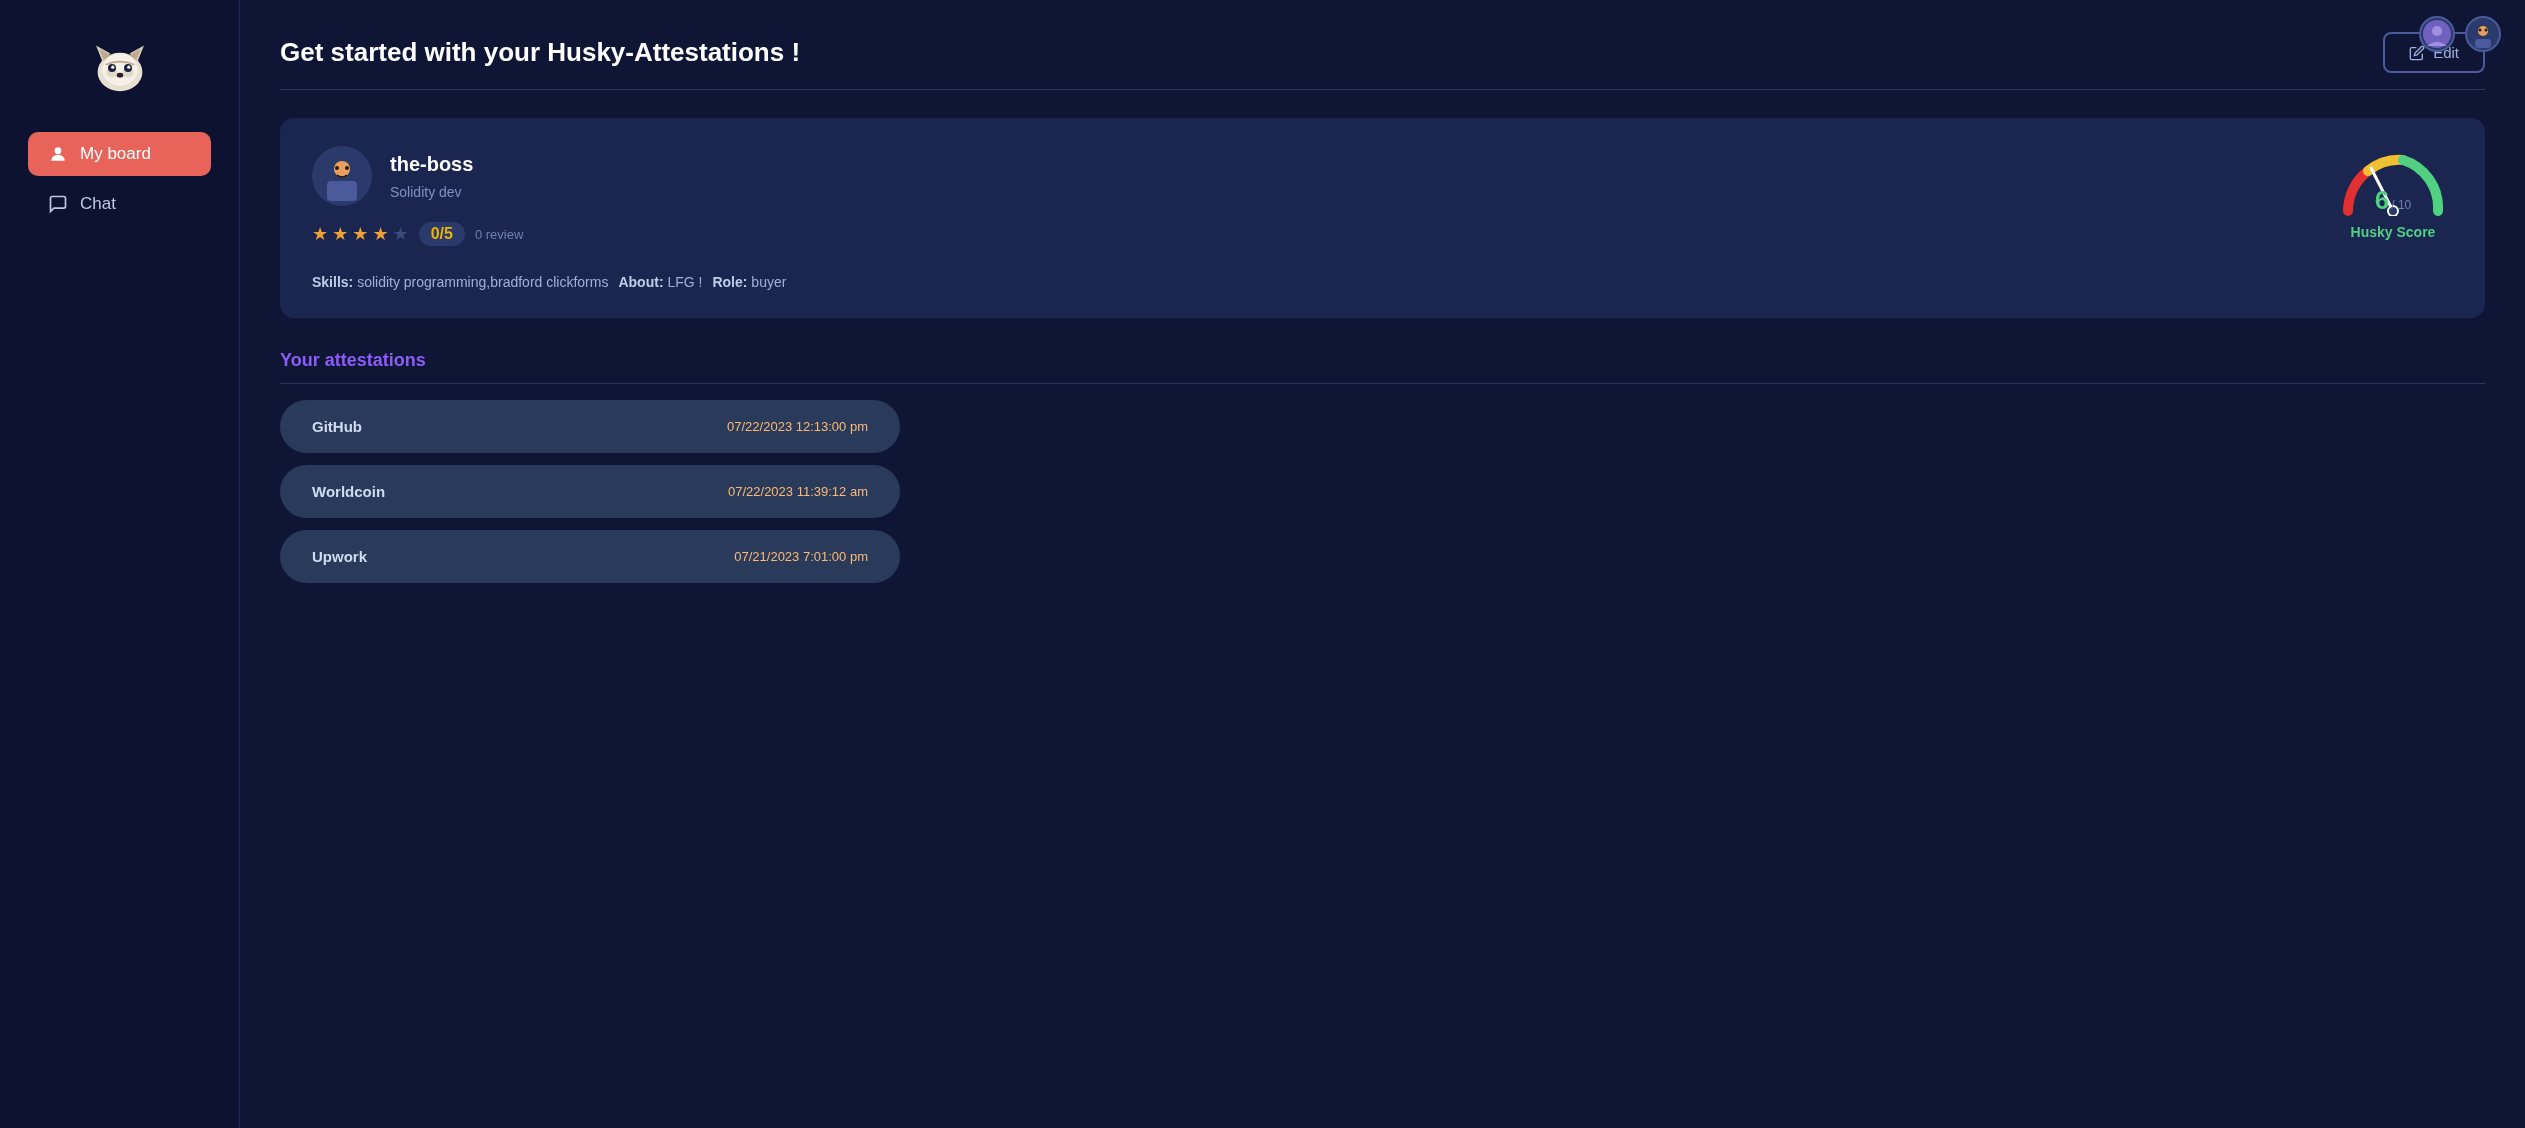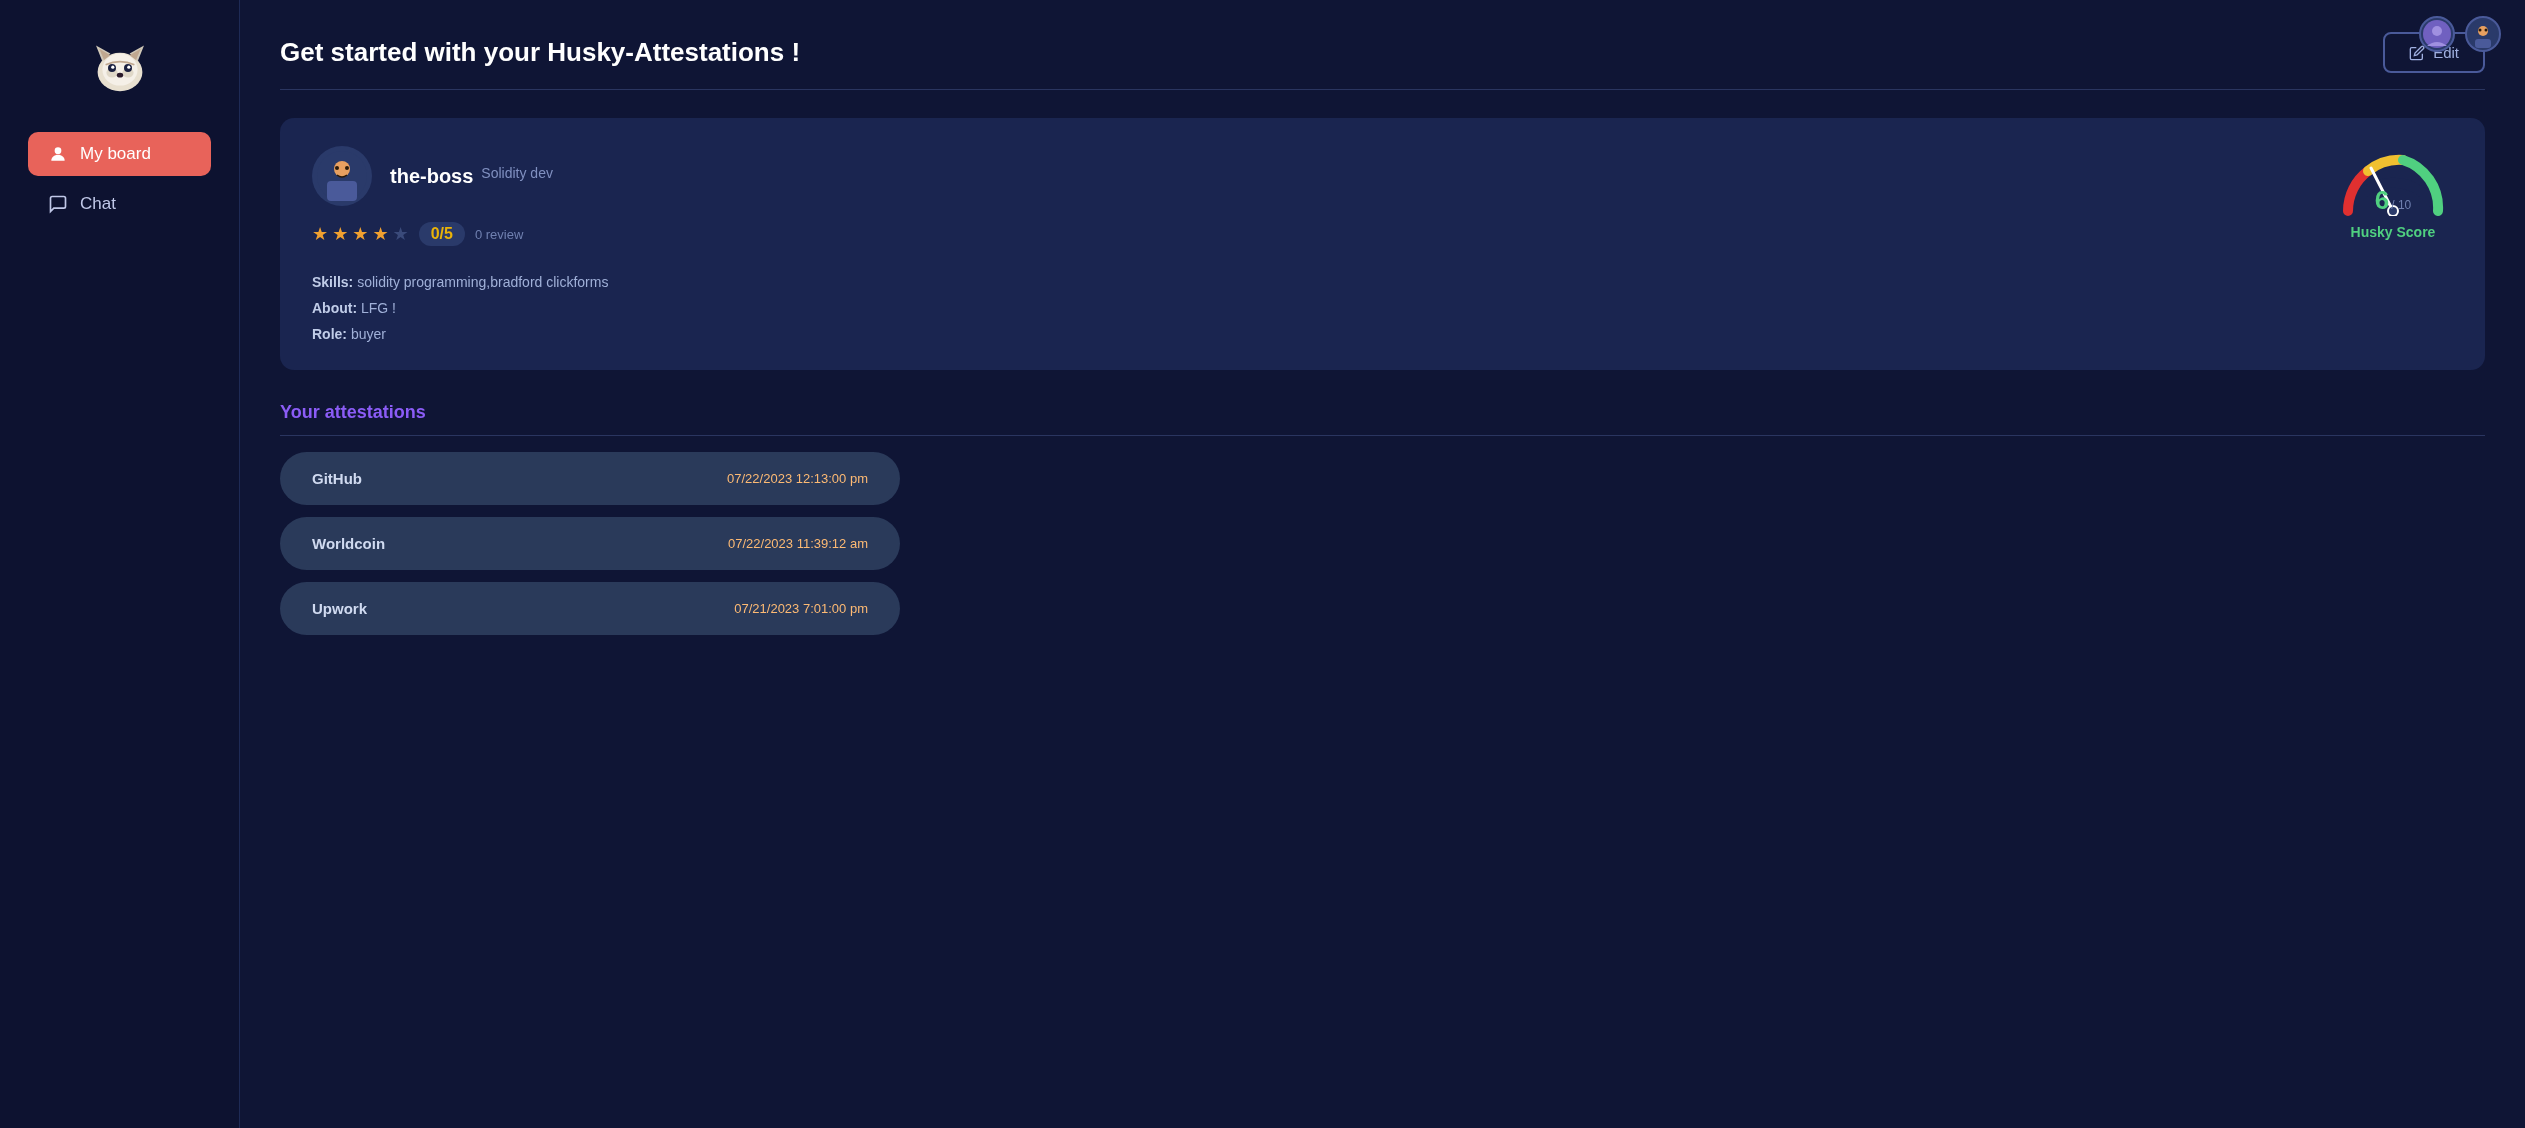--- a/index.html
+++ b/index.html
@@ -119,21 +119,21 @@
       border-radius: 50%;
       background: #2a3a6a;
       overflow: hidden;
       display: flex;
       align-items: center;
       justify-content: center;
       font-size: 24px;
     }
     .profile-info {
       display: flex;
-      flex-direction: row;
+      flex-direction: column;
       gap: 8px;
     }
     .profile-name {
       font-size: 20px;
       font-weight: 600;
       color: #fff;
     }
     .profile-subtitle {
       font-size: 14px;
       color: #8090c0;
@@ -158,21 +158,21 @@
       font-size: 16px;
       font-weight: 600;
       color: #eab308;
     }
     .review-count {
       font-size: 13px;
       color: #7080b0;
     }
     .profile-details {
       display: flex;
-      flex-direction: column;
+      flex-direction: row;
       gap: 10px;
       padding-top: 12px;
     }
     .detail-row {
       font-size: 14px;
       color: #a0b0d8;
     }
     .detail-label {
       font-weight: 700;
       color: #c0cce8;

